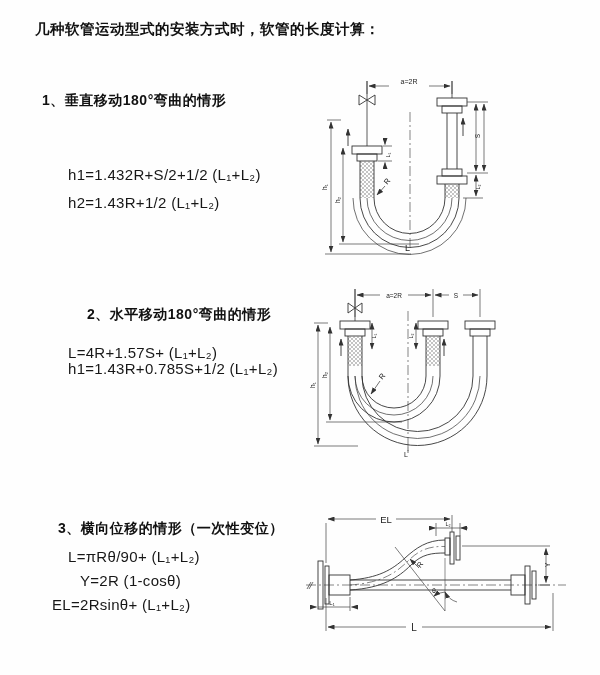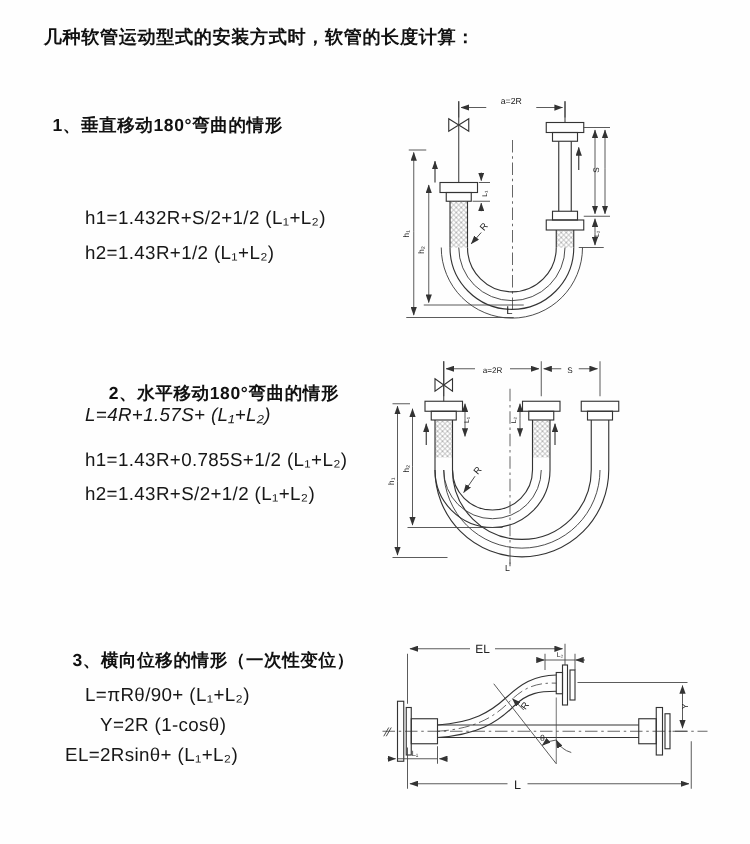--- a/index.html
+++ b/index.html
@@ -20,23 +20,22 @@
 
 <div style="width:600px;height:507px;position:relative;">
 
   <div class="abs title">几种软管运动型式的安装方式时，软管的长度计算：</div>
 
   <div class="abs heading" style="left:42px;top:92px;">1、垂直移动180°弯曲的情形</div>
   <div class="abs formula" style="left:68px;top:166px;">h1=1.432R+S/2+1/2 (L₁+L₂)</div>
   <div class="abs formula" style="left:68px;top:194px;">h2=1.43R+1/2 (L₁+L₂)</div>
 
   <div class="abs heading" style="left:42px;top:306px;margin-left:45px;">2、水平移动180°弯曲的情形</div>
-  <div class="abs formula" style="left:68px;top:324px;font-style:italic;">L=4R+1.57S+ (L₁+L₂)</div>
+  <div class="abs formula" style="left:68px;top:344px;">L=4R+1.57S+ (L₁+L₂)</div>
   <div class="abs formula" style="left:68px;top:360px;text-align:right;">h1=1.43R+0.785S+1/2 (L₁+L₂)</div>
-  <div class="abs formula" style="left:68px;top:387px;">h2=1.43R+S/2+1/2 (L₁+L₂)</div>
 
   <div class="abs heading" style="left:42px;top:520px;margin-left:16px;">3、横向位移的情形（一次性变位）</div>
   <div class="abs formula" style="left:68px;top:548px;">L=πRθ/90+ (L₁+L₂)</div>
   <div class="abs formula" style="left:68px;top:572px;margin-left:12px;">Y=2R (1-cosθ)</div>
   <div class="abs formula" style="left:52px;top:596px;">EL=2Rsinθ+ (L₁+L₂)</div>
 
   <svg style="left:313px;top:70px;" width="215" height="192" viewBox="0 0 215 192">
     <defs>
       <marker id="ar1" markerWidth="7" markerHeight="5" refX="6.5" refY="2.5" orient="auto" markerUnits="userSpaceOnUse">
         <path d="M0,0L7,2.5L0,5Z" fill="#333"></path>

